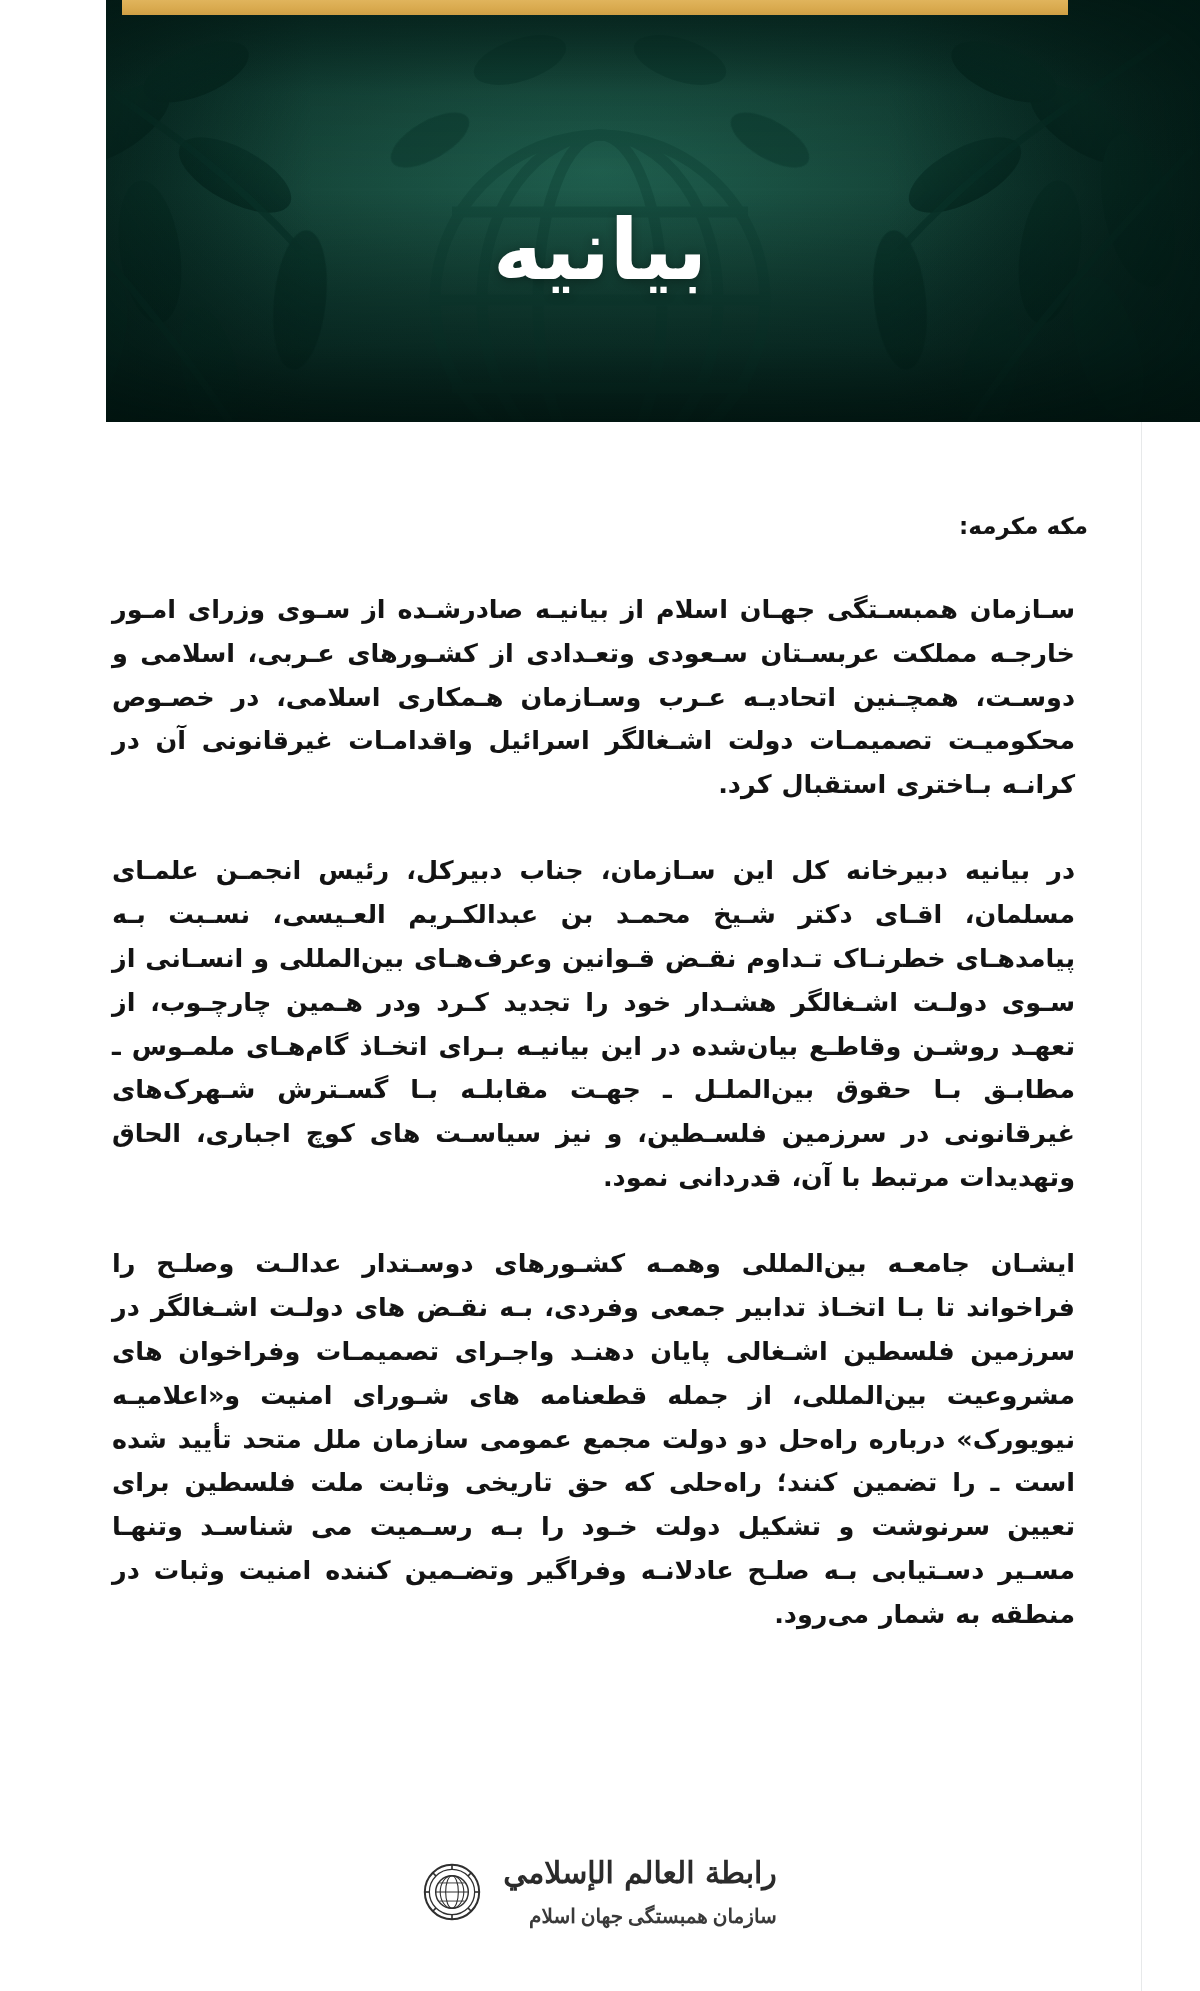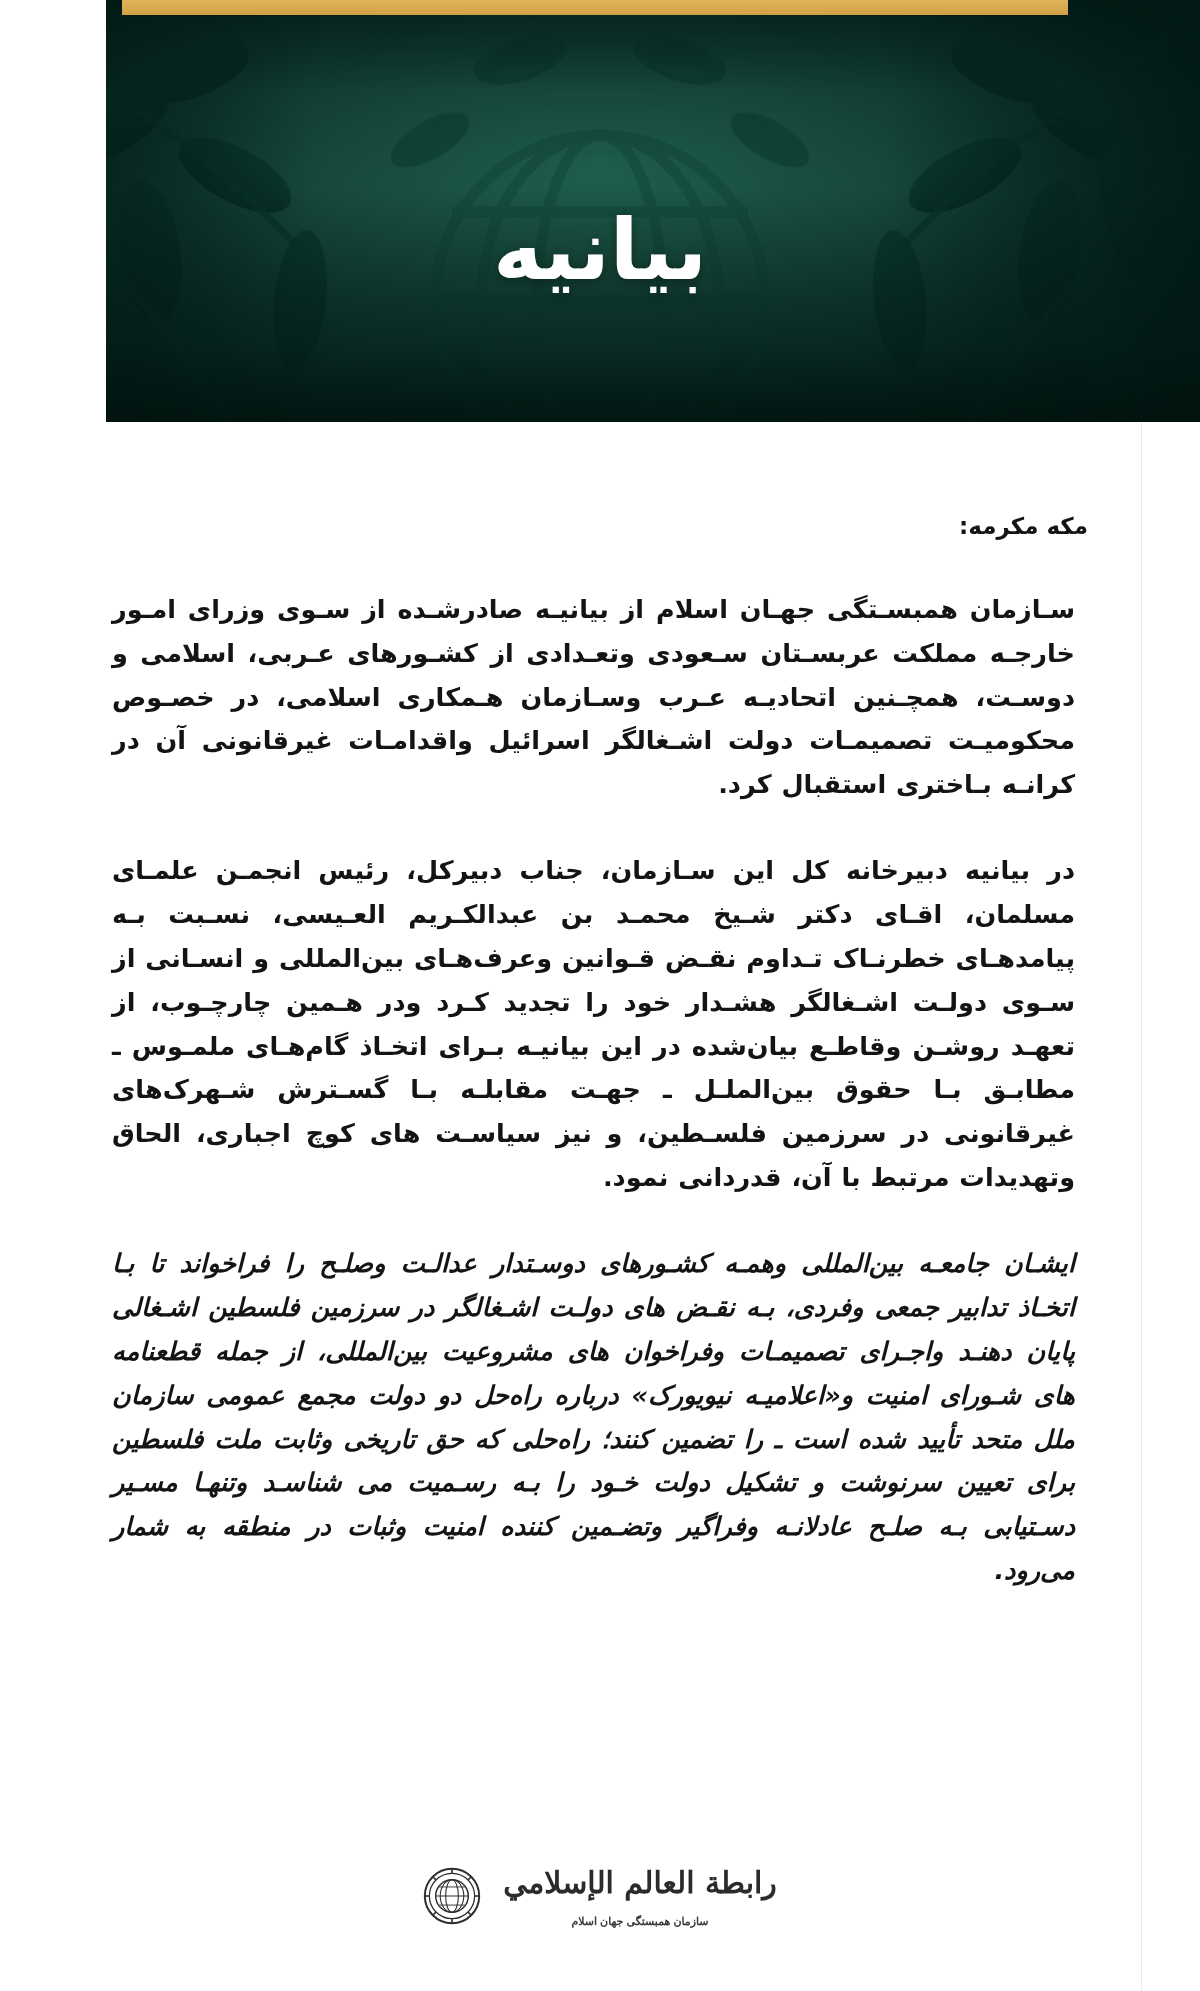--- a/index.html
+++ b/index.html
@@ -108,21 +108,21 @@
   }
   .para {
     font-size: 25.5px;
     line-height: 1.72;
     margin: 0 13px 42px 0;
     text-align: justify;
     text-align-last: right;
     font-weight: 600;
     word-spacing: 1px;
   }
-  .para:last-child { margin-bottom: 0; font-style: italic; }
+  .para:last-child { margin-bottom: 0; }
 
   
   .footer {
     position: absolute;
     left: 0;
     right: 0;
     bottom: 64px;
     display: flex;
     flex-direction: row-reverse;
     align-items: center;
@@ -131,34 +131,33 @@
     direction: rtl;
   }
   .emblem {
     width: 58px;
     height: 58px;
     flex: 0 0 auto;
   }
   .wordmark {
     display: flex;
     flex-direction: column;
-    align-items: center;
     gap: 16px;
   }
   .wordmark-ar {
     font-family: "DejaVu Serif", "Liberation Serif", serif;
     font-size: 30px;
     font-weight: 700;
     color: #2b2b2b;
     line-height: 1.1;
     letter-spacing: -1px;
   }
   .wordmark-fa {
-    font-family: Liberation Sans, sans-serif;
-    font-size: 11px;
+    font-family: Liberation Serif, serif;
+    font-size: 20px;
     font-weight: 600;
     color: #3a3a3a;
     line-height: 1.1;
   }
 </style>
 </head>
 <body>
 
 <div class="page">
 

